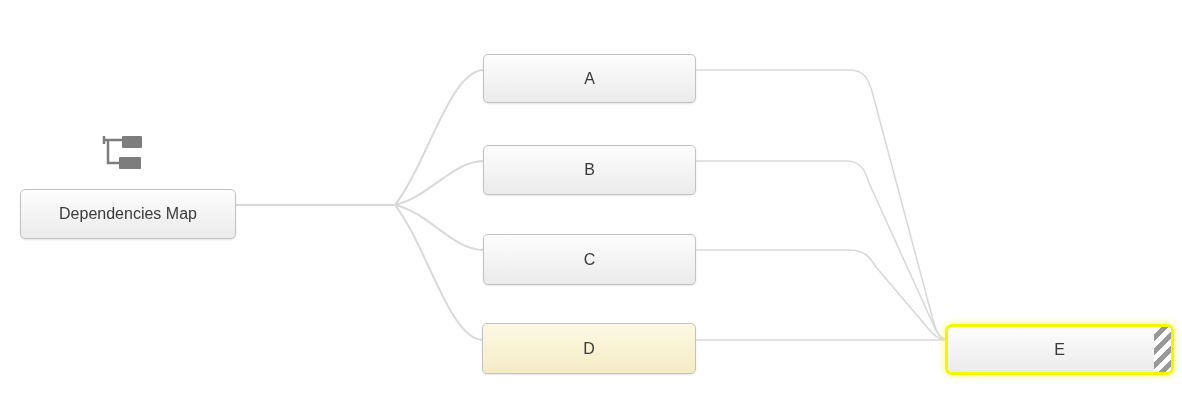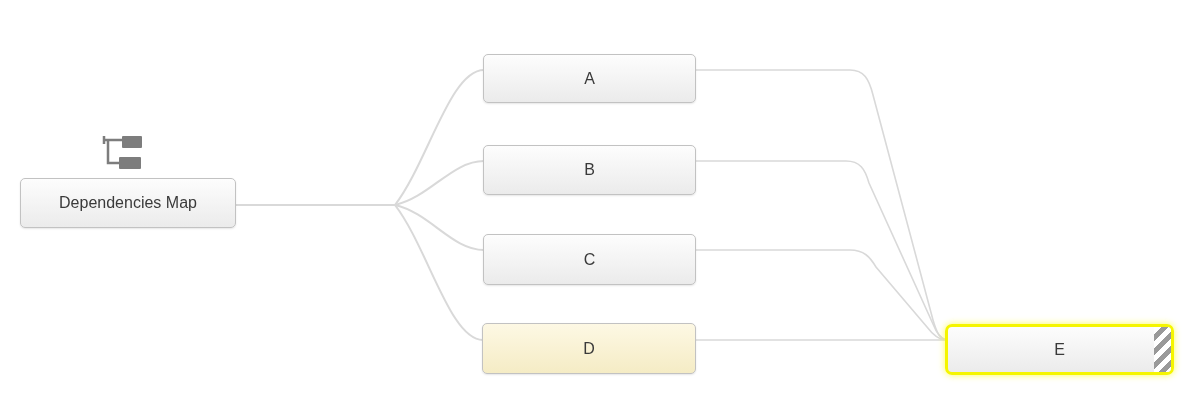--- a/index.html
+++ b/index.html
@@ -86,21 +86,21 @@
     <path class="edge thin" d="M696 250 H850 C864 250 870 257 876 267 L927 327 C933 335 940 340 946 340"></path>
     <path class="edge thin" d="M696 340 H946"></path>
   </svg>
 
   <svg class="tree-icon" width="48" height="40" viewBox="0 0 48 40">
     <path d="M6 8 H24 M6 4 V12 M10 8 V31 H21" stroke="#7d7d7d" stroke-width="2.5" fill="none"></path>
     <rect x="24" y="4" width="20" height="12" rx="1" fill="#7d7d7d"></rect>
     <rect x="21" y="25" width="22" height="12" rx="1" fill="#7d7d7d"></rect>
   </svg>
 
-  <div class="node" style="left:20px; top:178px; width:216px; height:50px;">
+  <div class="node" style="left:20px; top:189px; width:216px; height:50px;">
     <span class="node-label">Dependencies Map</span>
   </div>
 
   <div class="node" style="left:483px; top:54px; width:213px; height:49px;">
     <span class="node-label">A</span>
   </div>
 
   <div class="node" style="left:483px; top:145px; width:213px; height:50px;">
     <span class="node-label">B</span>
   </div>

